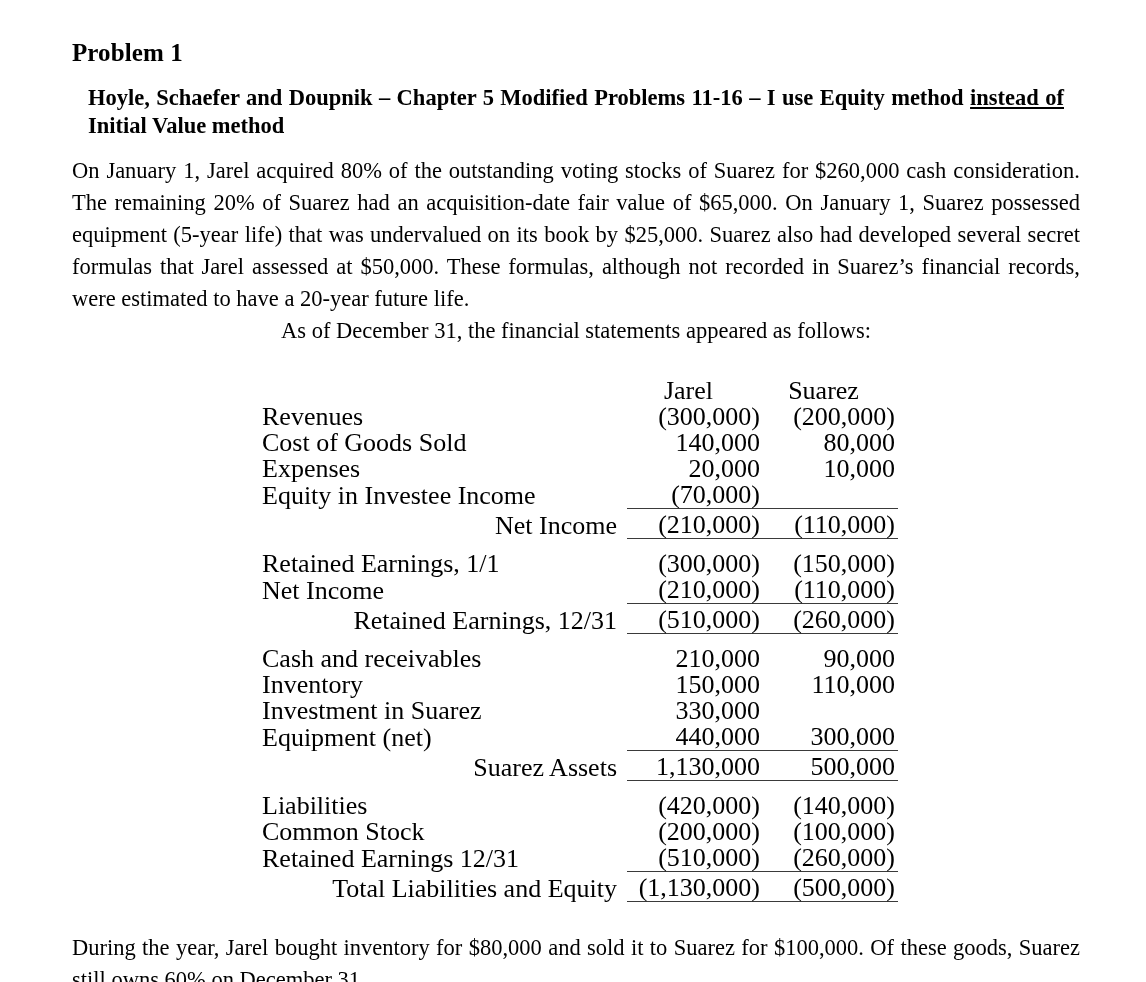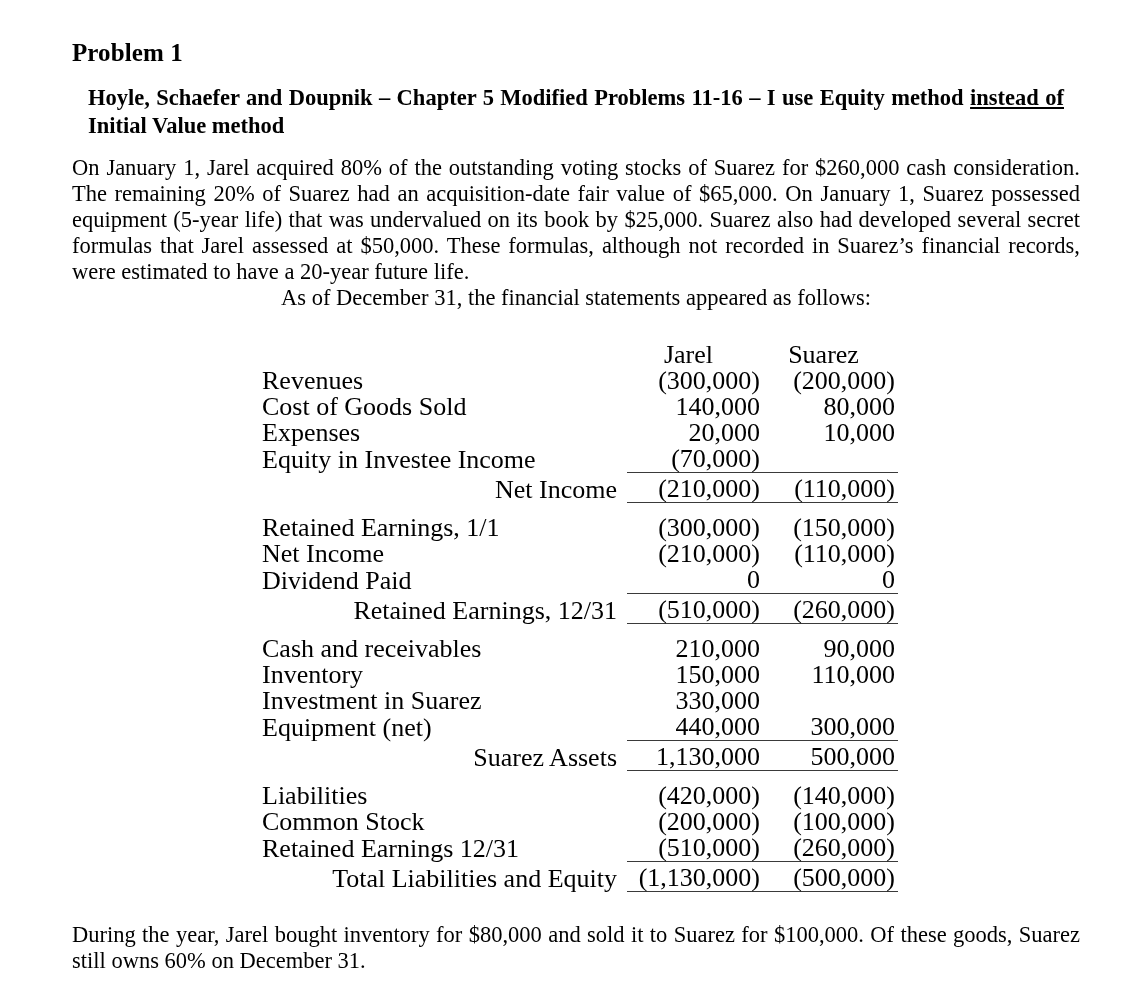--- a/index.html
+++ b/index.html
@@ -39,21 +39,21 @@
     text-align: justify;
     text-justify: inter-word;
   }
   .subtitle .u {
     text-decoration: underline;
   }
 
   
   .para {
     font-size: 22.5px;
-    line-height: 26px;
+    line-height: 32px;
     margin: 0;
     text-align: justify;
     text-justify: inter-word;
   }
   .para.nojust {
     text-align: center;
   }
 
   
   .fin-wrap {
@@ -174,25 +174,20 @@
         <tr class="r-item">
           <td class="c-label">Retained Earnings, 1/1</td>
           <td class="c-num">(300,000)</td>
           <td class="c-num-2">(150,000)</td>
         </tr>
         <tr class="r-item">
           <td class="c-label">Net Income</td>
           <td class="c-num">(210,000)</td>
           <td class="c-num-2">(110,000)</td>
         </tr>
-        <tr class="r-item">
-          <td class="c-label">Dividend Paid</td>
-          <td class="c-num">0</td>
-          <td class="c-num-2">0</td>
-        </tr>
         <tr class="r-total rule-top rule-bot">
           <td class="c-label lbl-right">Retained Earnings, 12/31</td>
           <td class="c-num">(510,000)</td>
           <td class="c-num-2">(260,000)</td>
         </tr>
 
         <tr class="r-gap">
             <td></td>
             <td></td>
             <td></td>

